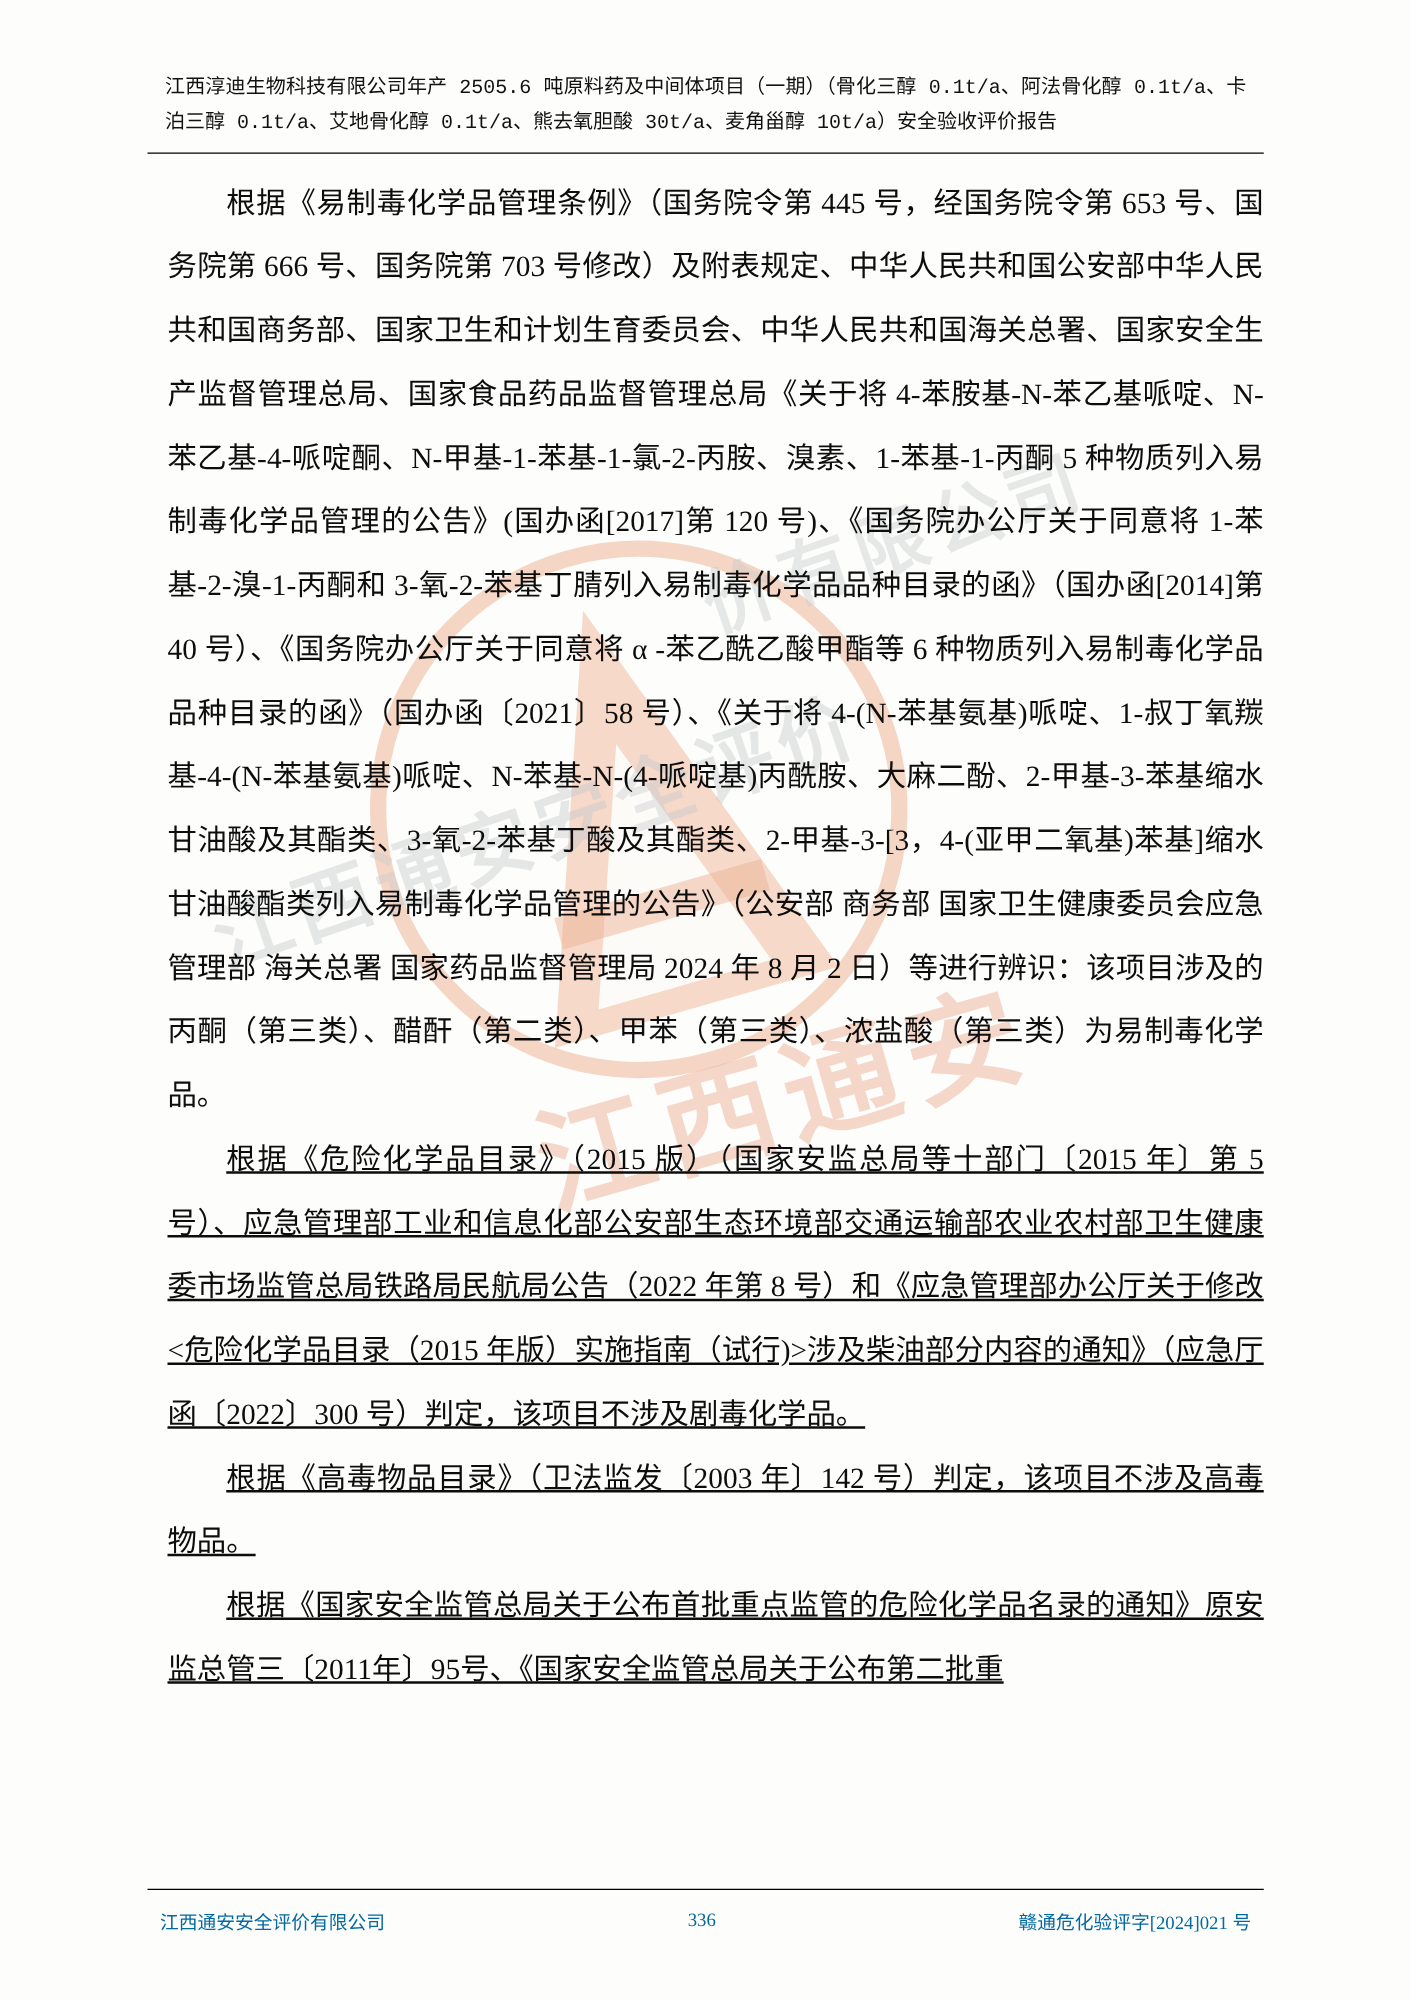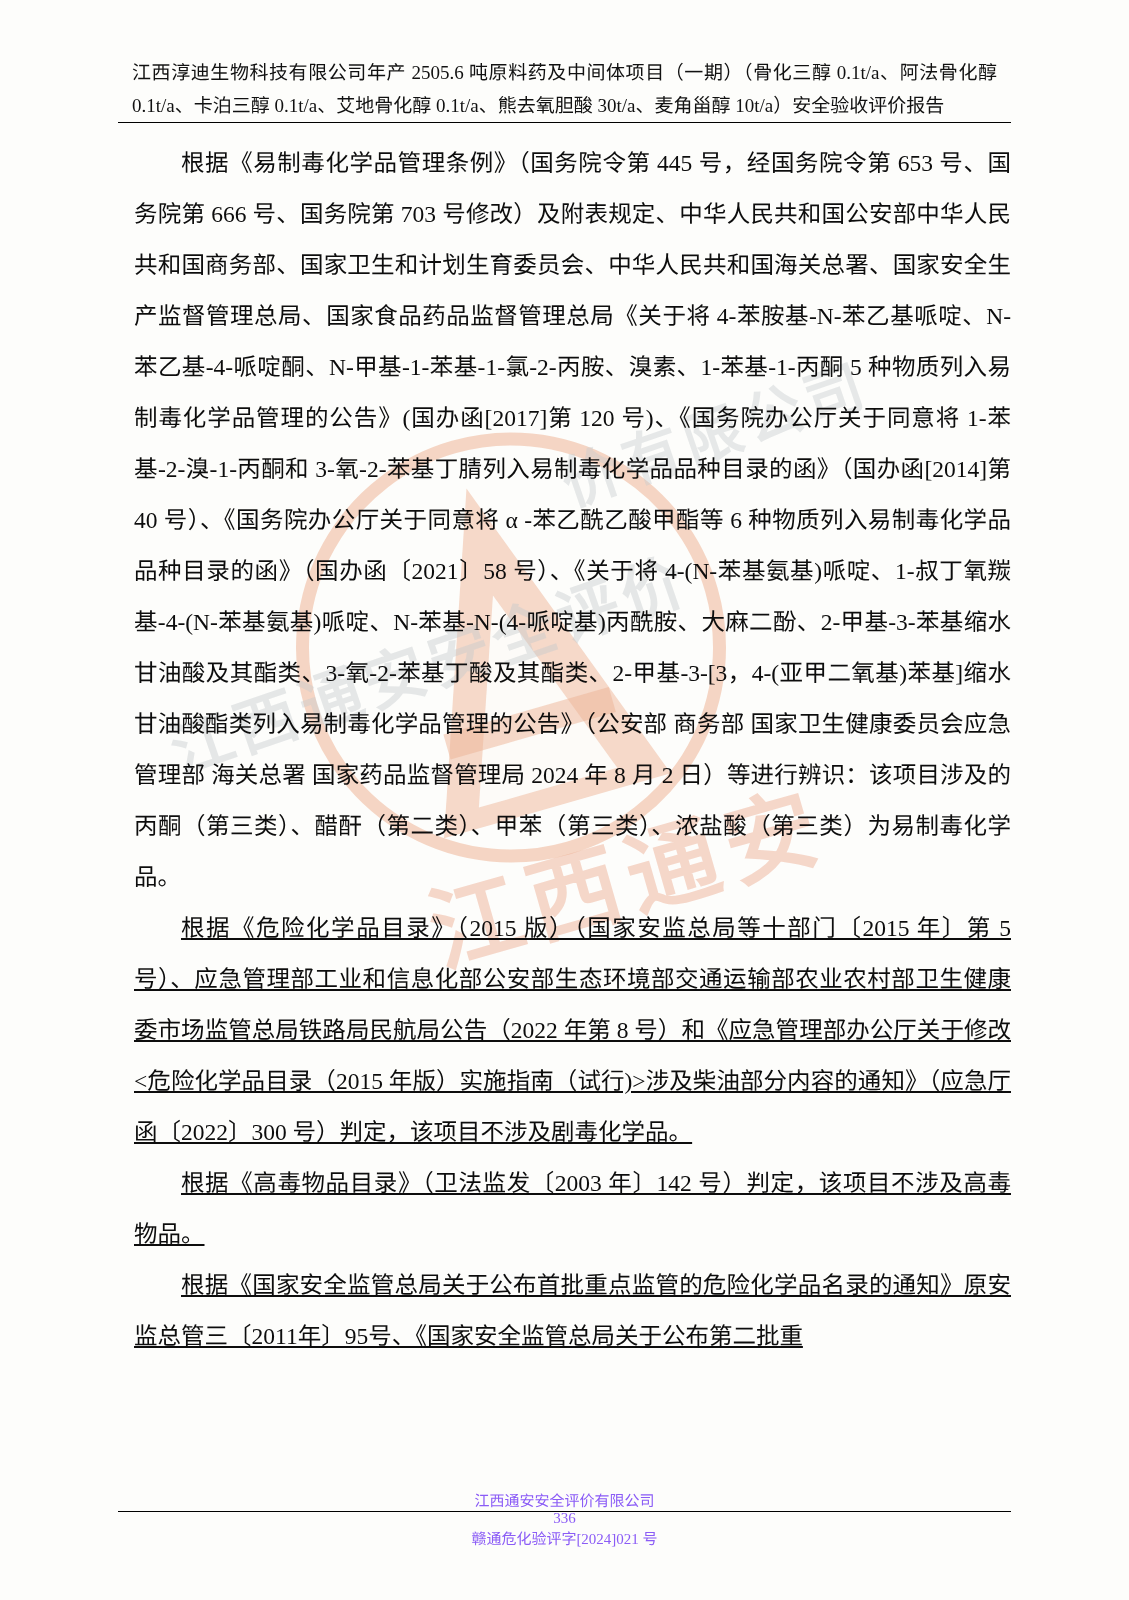--- a/index.html
+++ b/index.html
@@ -17,25 +17,25 @@
     font-family: "Liberation Serif", "DejaVu Serif", serif;
     color: #000;
   }
 
   
   .header {
     position: absolute;
     top: 56px;
     left: 132px;
     right: 132px;
-    font-size: 19px;
+    font-size: 16px;
     line-height: 1.75;
     text-align: justify;
     color: #111;
-    font-family: Liberation Serif, serif;
+    font-family: Liberation Mono, monospace;
   }
   .header-rule {
     position: absolute;
     top: 122px;
     left: 118px;
     right: 118px;
     border-top: 1.2px solid #000;
   }
 
   
@@ -67,22 +67,21 @@
   }
   .footer {
     position: absolute;
     bottom: 52px;
     left: 128px;
     right: 128px;
     display: flex;
     justify-content: space-between;
     align-items: center;
     font-size: 15px;
-    color: #8b5cf6;
-    flex-direction: column;
+    color: #0369a1;
   }
   .footer-center { flex: 1; text-align: center; }
 
   
   .watermark {
     position: absolute;
     left: 0;
     top: 0;
     width: 1129px;
     height: 1600px;

